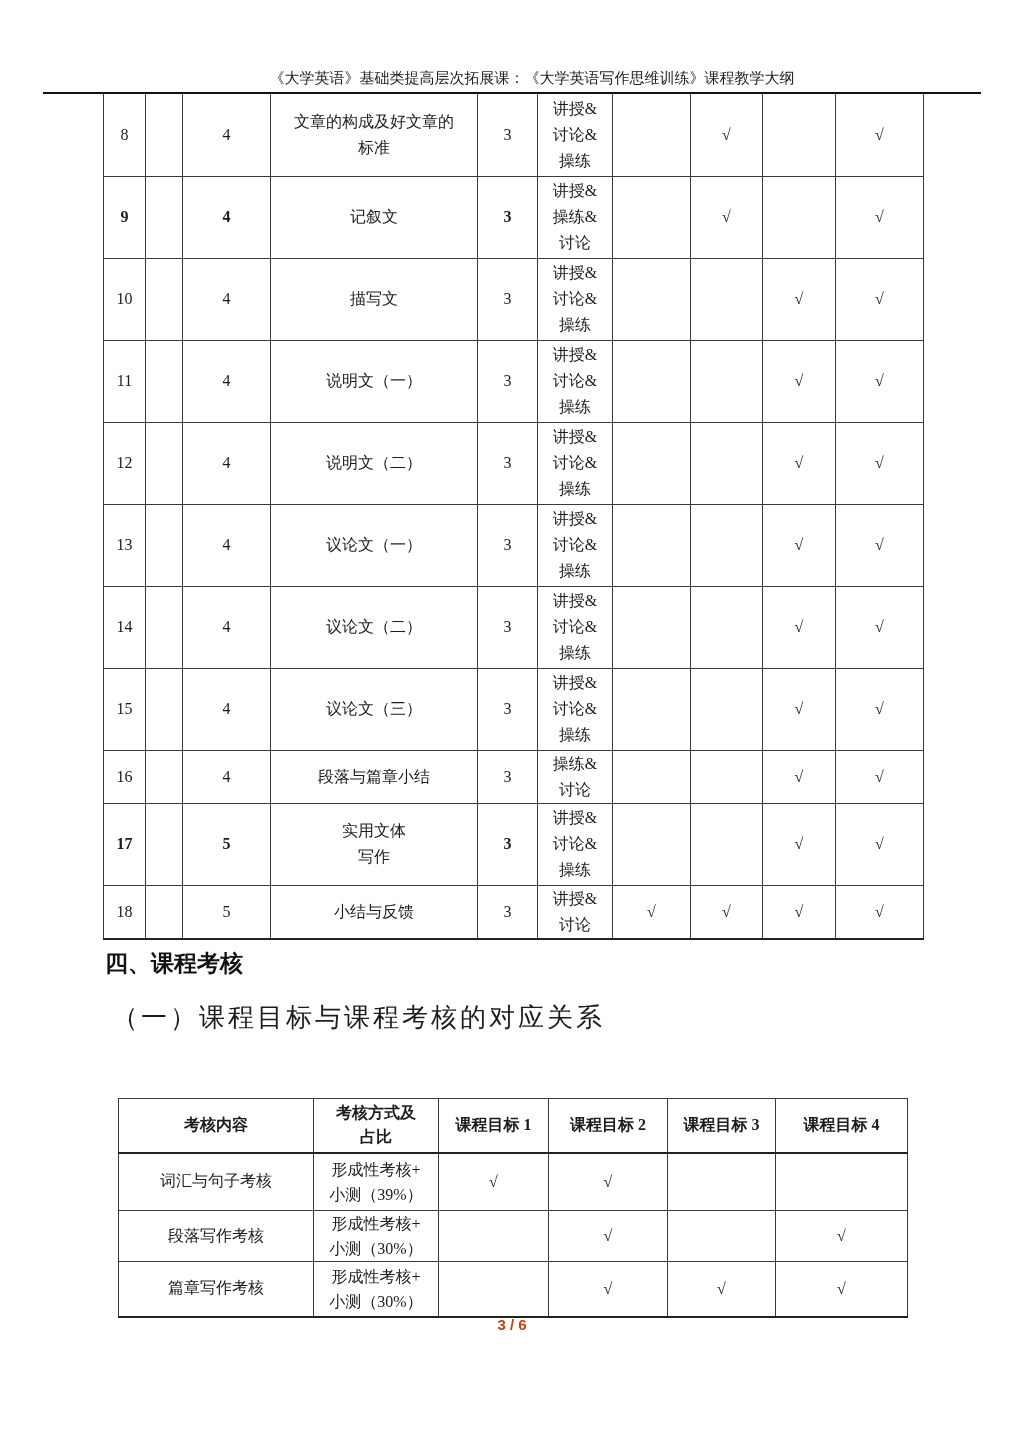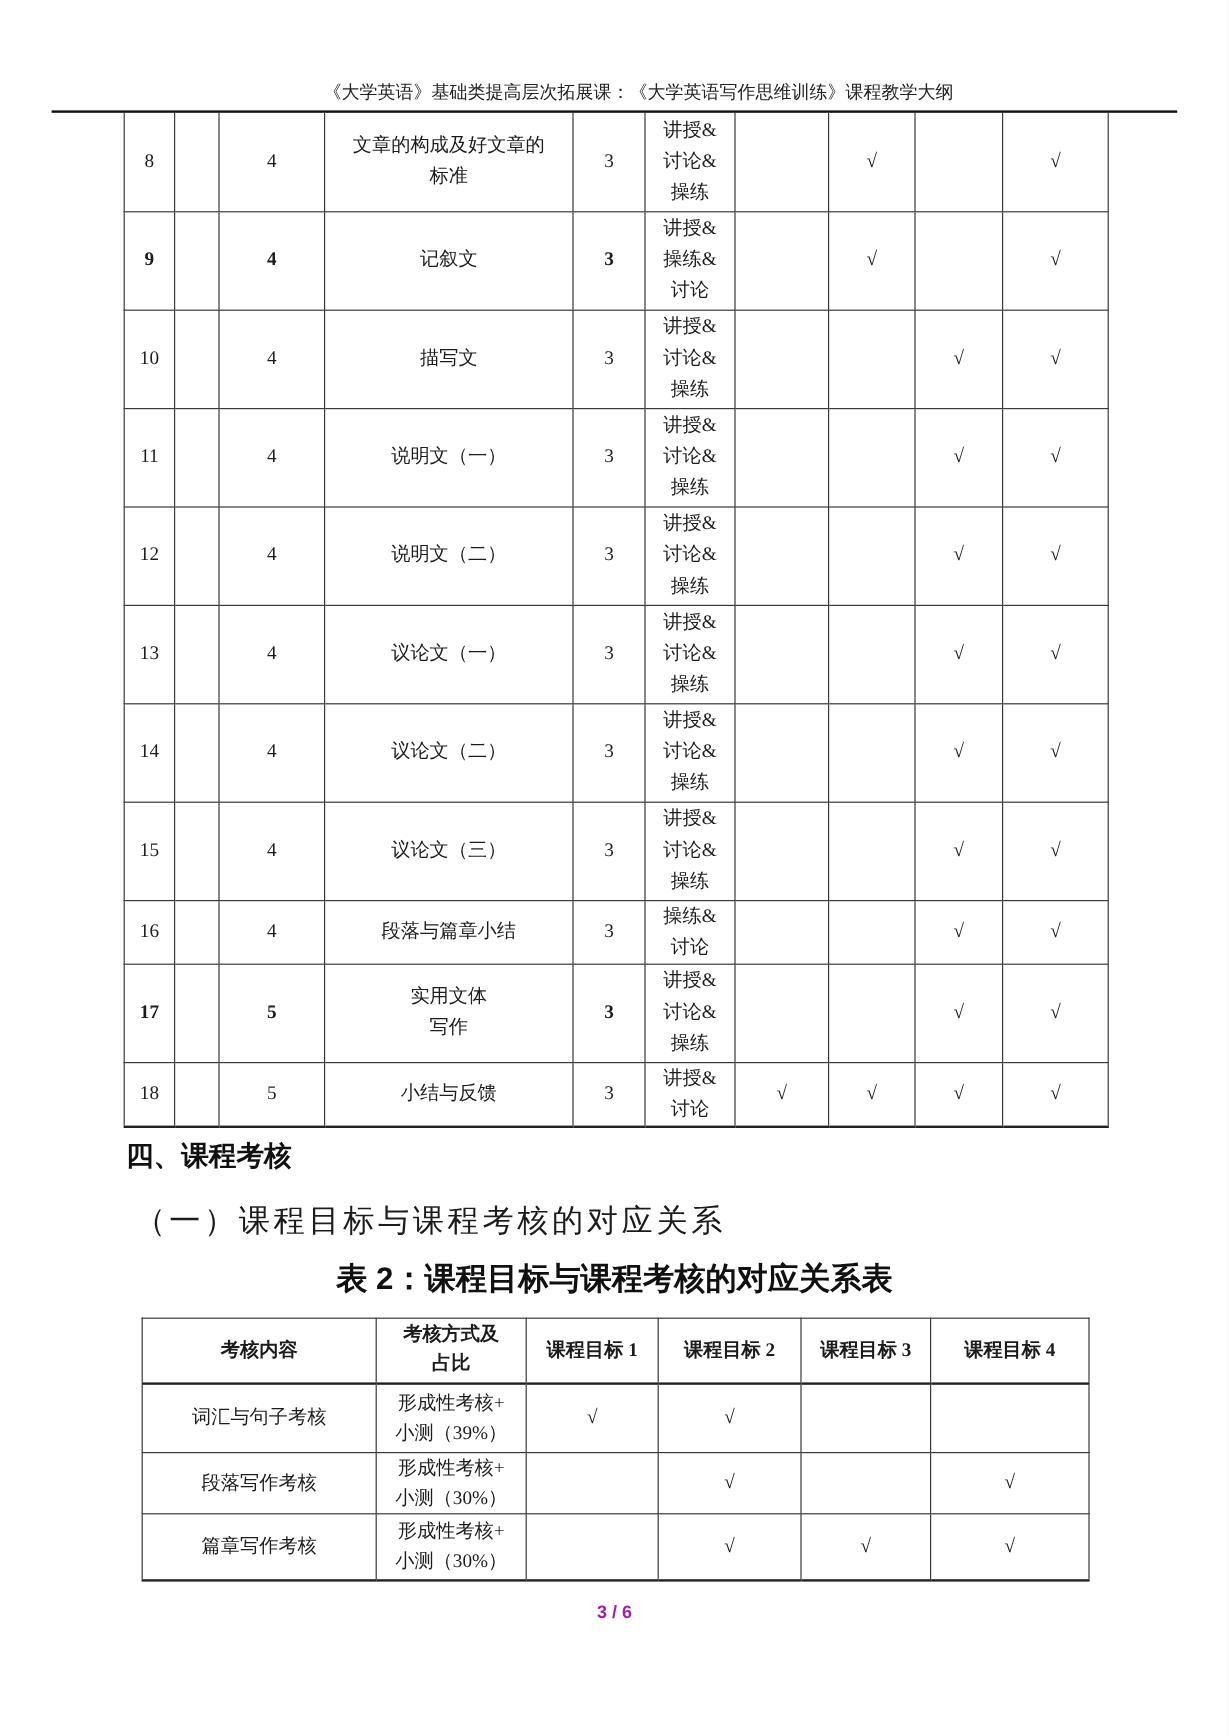--- a/index.html
+++ b/index.html
@@ -65,21 +65,21 @@
   .assess th{font-weight:bold;}
   .assess th div{line-height:24px;}
   .assess thead th{border-bottom:2px solid #222;}
   .assess tbody tr:last-child td{border-bottom:2px solid #222;}
   .assess .a-method div{line-height:25px;}
   
   .page-footer{
     position:absolute;left:0;top:1316px;width:1024px;
     text-align:center;
     font-family:"Liberation Sans","DejaVu Sans",sans-serif;
-    font-size:15px;font-weight:bold;color:#a21caf;margin-top:19px;
+    font-size:15px;font-weight:bold;color:#c2410c;
   }
 </style>
 </head>
 <body>
 
 <div class="page">
 
   <div class="doc-title">《大学英语》基础类提高层次拓展课：《大学英语写作思维训练》课程教学大纲</div>
   <div class="header-rule"></div>
 
@@ -293,21 +293,20 @@
           <td class="c-goal chk">√</td>
           <td class="c-goal chk">√</td>
           <td class="c-goal chk">√</td>
           <td class="c-goal chk">√</td>
         </tr>
       </tbody>
   </table>
 
   <div class="sec-heading">四、课程考核</div>
   <div class="sub-heading">（一）课程目标与课程考核的对应关系</div>
-  <div class="t2-title">表 2：课程目标与课程考核的对应关系表</div>
 
   <table class="assess">
     <colgroup>
       <col style="width:195px">
         <col style="width:125px">
         <col style="width:110px">
       <col style="width:119px">
         <col style="width:108px">
         <col style="width:132px">
     </colgroup>

